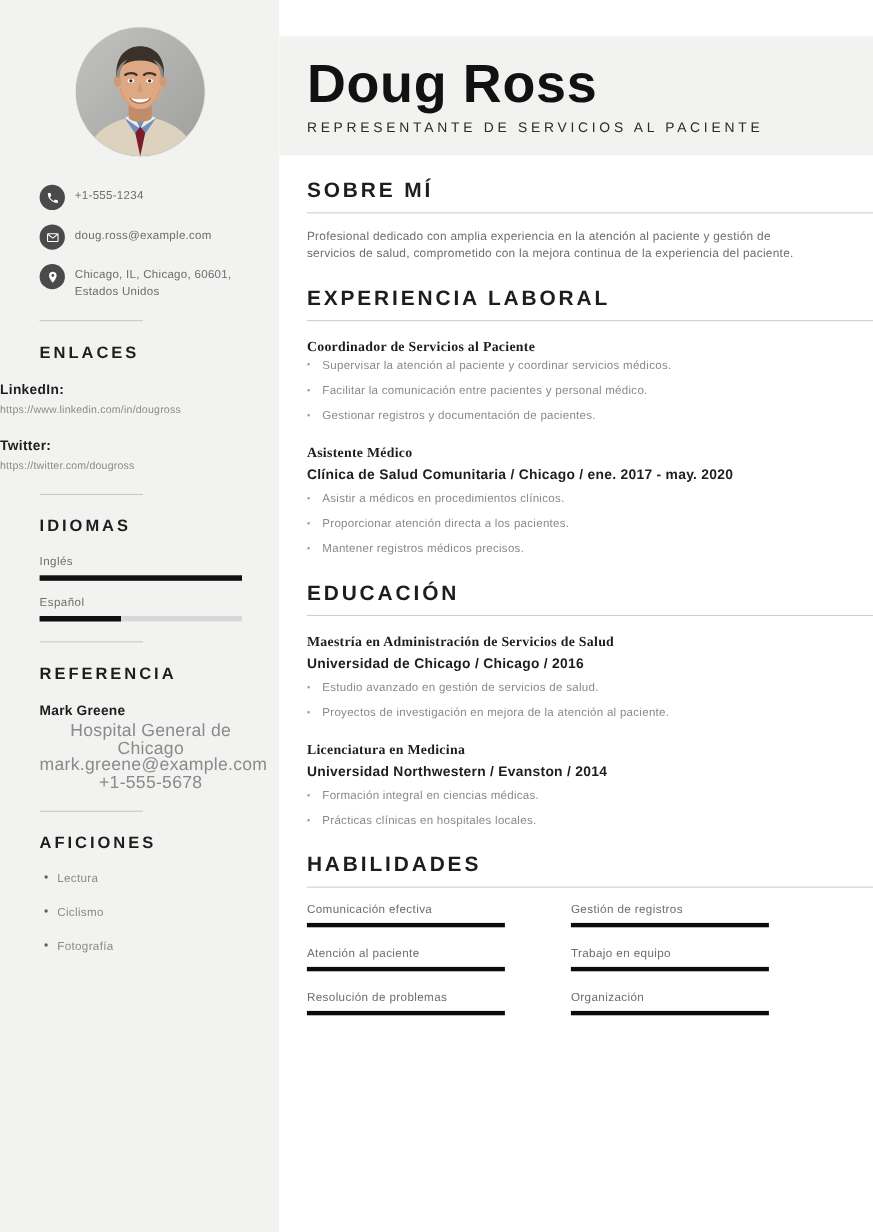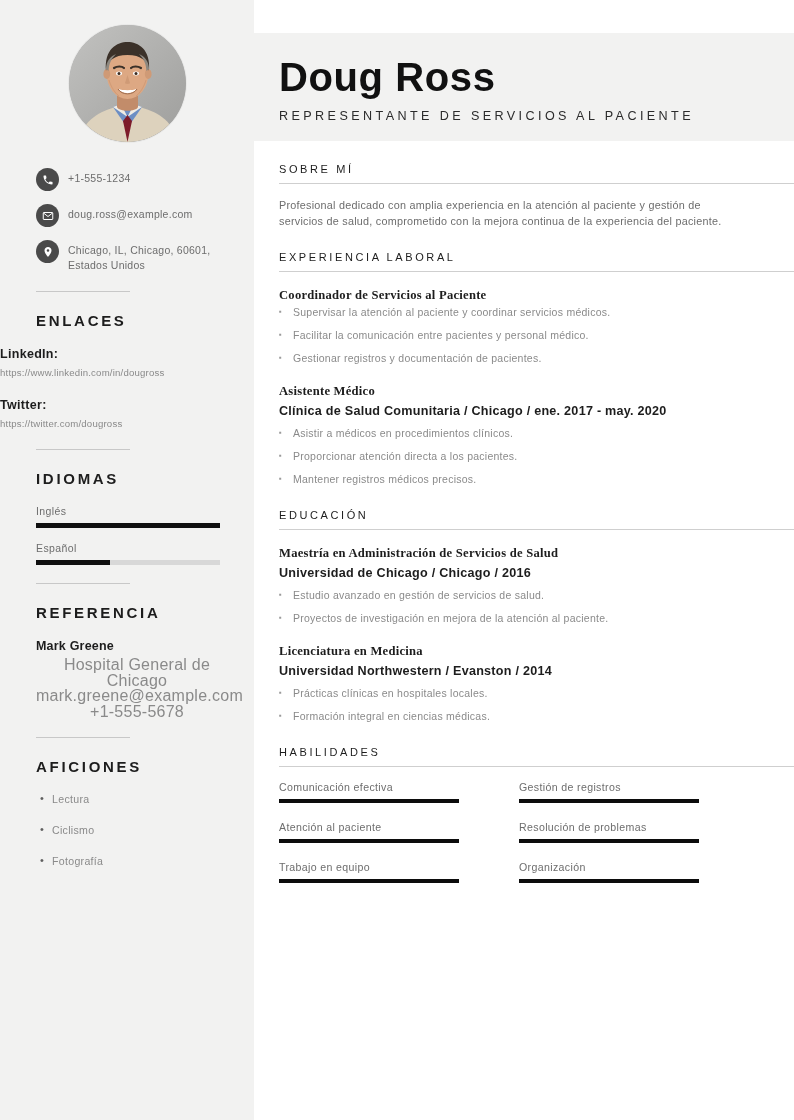--- a/index.html
+++ b/index.html
@@ -174,21 +174,21 @@
   }
 
   .header-band {
     background: #f2f2f1;
     margin-top: 33px;
     padding: 20px 0 20px 25px;
     height: 108px;
   }
 
   .name {
-    font-size: 40px;
+    font-size: 49px;
     font-weight: bold;
     letter-spacing: 0.6px;
     color: #111111;
     line-height: 48px;
   }
 
   .job-title {
     font-size: 12.6px;
     letter-spacing: 3.4px;
     color: #2b2b2b;
@@ -196,22 +196,22 @@
   }
 
   .main-inner {
     padding: 0 0 0 25px;
     padding-right: 0;
   }
 
   .section { margin-top: 22px; padding-right: 0; }
 
   .sec-title {
-    font-size: 11px;
-    font-weight: normal;
+    font-size: 19px;
+    font-weight: bold;
     letter-spacing: 2.6px;
     color: #1d1d1d;
     padding-bottom: 8px;
   }
   .sec-rule {
     height: 1px;
     background: #cfcfcf;
     margin-bottom: 14px;
     margin-right: 0;
   }
@@ -473,22 +473,22 @@
         <div class="entry">
           <div class="entry-title">Maestría en Administración de Servicios de Salud</div>
           <div class="entry-meta">Universidad de Chicago / Chicago / 2016</div>
           <div class="bullet">Estudio avanzado en gestión de servicios de salud.</div>
           <div class="bullet">Proyectos de investigación en mejora de la atención al paciente.</div>
         </div>
 
         <div class="entry">
           <div class="entry-title">Licenciatura en Medicina</div>
           <div class="entry-meta">Universidad Northwestern / Evanston / 2014</div>
+          <div class="bullet">Formación integral en ciencias médicas.</div>
           <div class="bullet">Prácticas clínicas en hospitales locales.</div>
-          <div class="bullet">Formación integral en ciencias médicas.</div>
         </div>
       </section>
 
       <section class="section">
         <div class="sec-title">HABILIDADES</div>
         <div class="sec-rule"></div>
 
         <div class="skills-grid">
           <div class="skill">
             <div class="skill-name">Comunicación efectiva</div>
@@ -502,27 +502,27 @@
               <div class="skill-fill" style="width: 100%;"></div>
             </div>
           </div>
           <div class="skill">
             <div class="skill-name">Atención al paciente</div>
             <div class="skill-track">
               <div class="skill-fill" style="width: 100%;"></div>
             </div>
           </div>
           <div class="skill">
-            <div class="skill-name">Resolución de problemas</div>
+            <div class="skill-name">Trabajo en equipo</div>
             <div class="skill-track">
               <div class="skill-fill" style="width: 100%;"></div>
             </div>
           </div>
           <div class="skill">
-            <div class="skill-name">Trabajo en equipo</div>
+            <div class="skill-name">Resolución de problemas</div>
             <div class="skill-track">
               <div class="skill-fill" style="width: 100%;"></div>
             </div>
           </div>
           <div class="skill">
             <div class="skill-name">Organización</div>
             <div class="skill-track">
               <div class="skill-fill" style="width: 100%;"></div>
             </div>
           </div>

